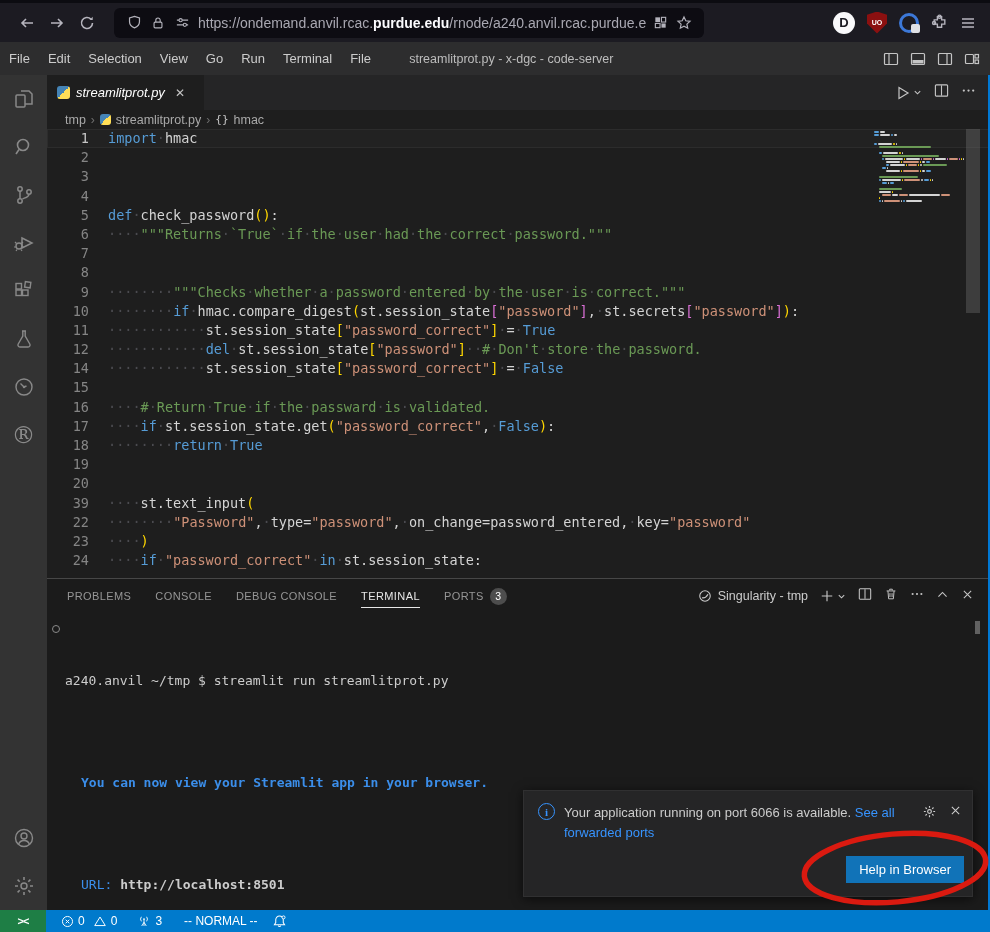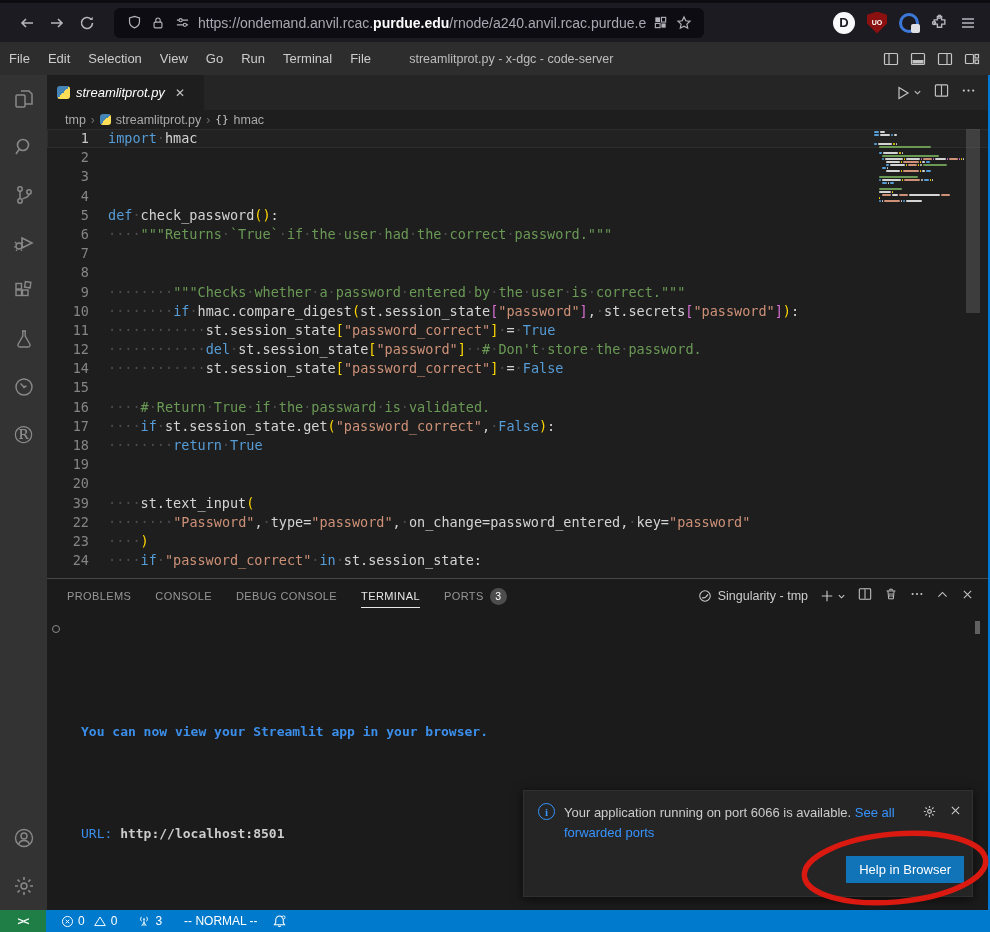--- a/index.html
+++ b/index.html
@@ -439,20 +439,21 @@
                 <path d="M3 10.5 8 5.5l5 5" stroke="currentColor" stroke-width="1.4" fill="none"></path>
               </svg></span>
           <span><svg width="13" height="13" viewBox="0 0 16 16">
                 <path d="M3.5 3.5l9 9M12.5 3.5l-9 9" stroke="currentColor" stroke-width="1.3"></path>
               </svg></span>
         </div>
       </div>
 
       <div class="terminal">
         <span class="cmd-dot"></span>
+        <div>a240.anvil ~/tmp $ streamlit run streamlitprot.py</div>
         <div>&nbsp;</div>
         <div><span class="indent2"></span><span class="t-blue t-bold">You can now view your Streamlit app in your browser.</span></div>
         <div>&nbsp;</div>
         <div><span class="indent2"></span><span class="t-blue">URL:</span><span>&nbsp;</span><span class="t-bold">http://localhost:8501</span></div>
         <div>&nbsp;</div>
         
       </div>
       <div class="terminal-scrollbar"></div>
     </div>
   </div>

